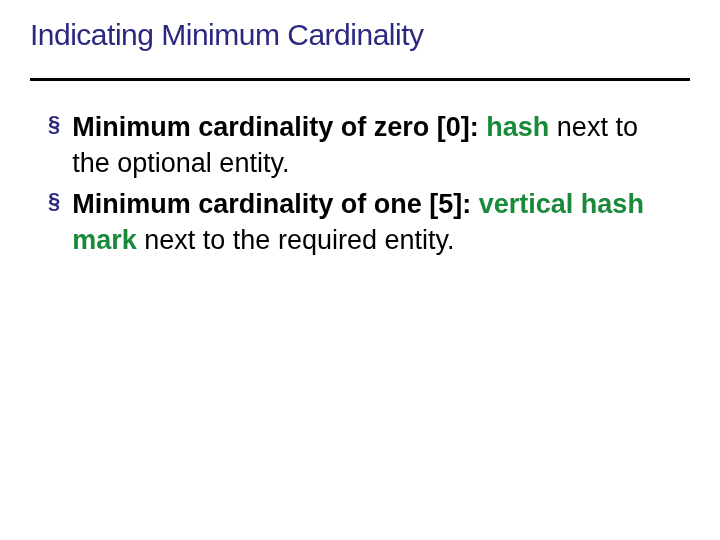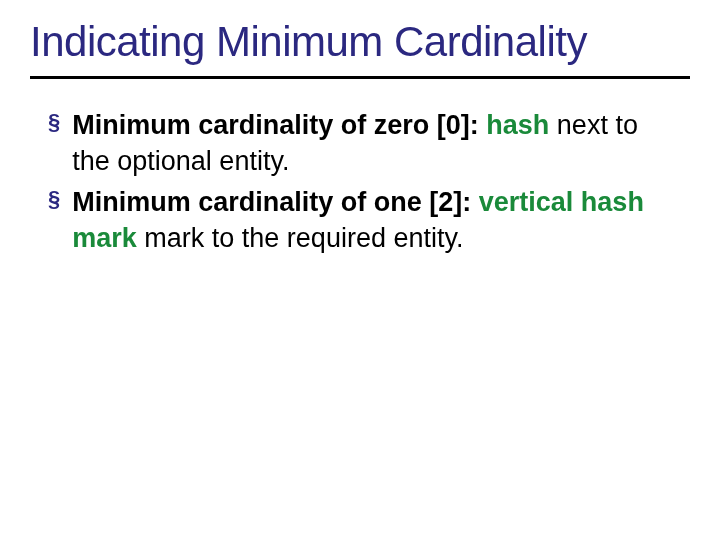--- a/index.html
+++ b/index.html
@@ -5,24 +5,24 @@
   * { margin: 0; padding: 0; box-sizing: border-box; }
   body {
     width: 720px;
     height: 540px;
     background: #ffffff;
     font-family: Arial, Helvetica, sans-serif;
     padding: 18px 30px 30px 30px;
     position: relative;
   }
   .title {
-    font-size: 42px;
+    font-size: 30px;
     color: #2b2880;
     font-weight: normal;
-    margin-bottom: 10px;
+    margin-bottom: 26px;
     letter-spacing: -0.5px;
   }
   .underline {
     border-bottom: 3px solid #000;
     margin-bottom: 28px;
   }
   .content {
     padding-left: 18px;
     padding-right: 10px;
   }
@@ -58,17 +58,17 @@
   <div class="bullet-item">
     <span class="bullet-mark">§</span>
     <span class="bullet-text">
       <span class="bold">Minimum cardinality of zero [0]:</span><span> </span><span class="hl">hash</span><span> next to the optional entity.</span>
     </span>
   </div>
 
   <div class="bullet-item">
     <span class="bullet-mark">§</span>
     <span class="bullet-text">
-      <span class="bold">Minimum cardinality of one [2]:</span><span> </span><span class="hl">vertical hash mark</span><span> mark to the required entity.</span>
+      <span class="bold">Minimum cardinality of one [5]:</span><span> </span><span class="hl">vertical hash mark</span><span> next to the required entity.</span>
     </span>
   </div>
 
 </div>
 
 </body></html>

